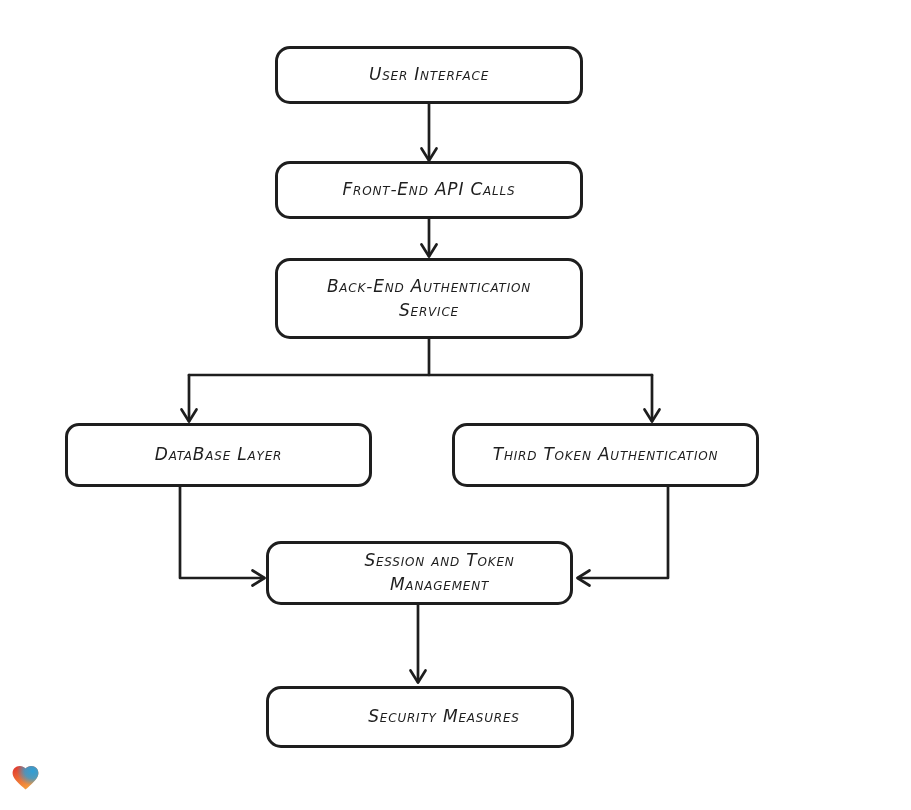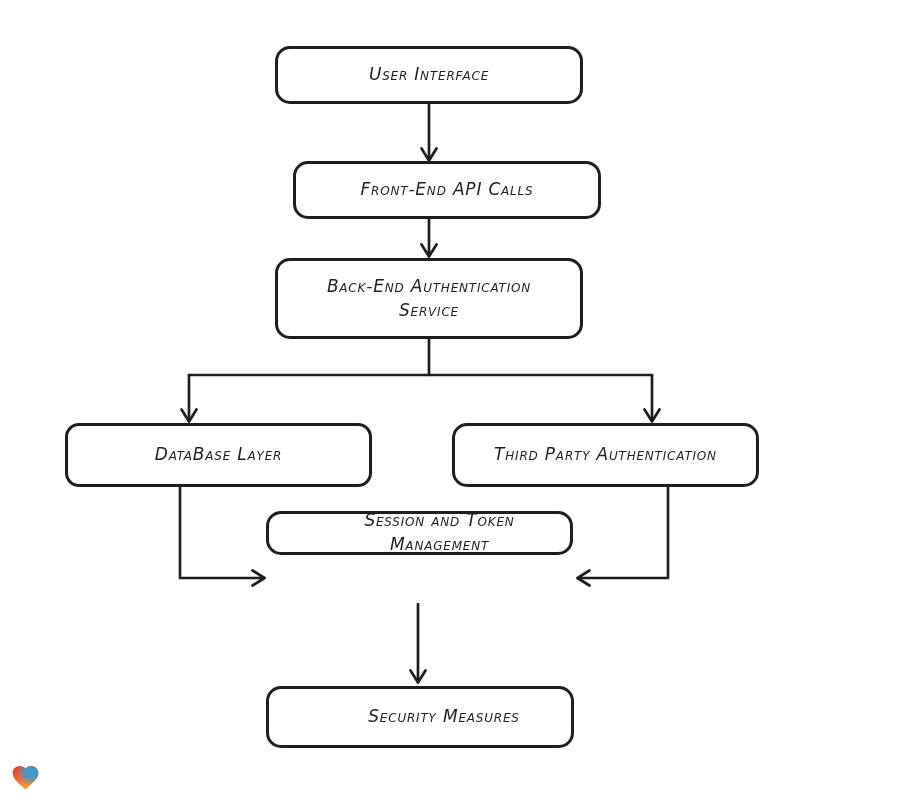--- a/index.html
+++ b/index.html
@@ -39,25 +39,25 @@
   .node .label {
     font-style: italic;
     font-variant: small-caps;
     font-variant-caps: small-caps;
     font-size: 17px;
     line-height: 1.4;
     letter-spacing: 0.8px;
     color: #1e1e1e;
   }
   .n1 { left: 275px; top: 46px;  width: 308px; height: 58px; }
-  .n2 { left: 275px; top: 161px; width: 308px; height: 58px; margin-left: 18px; }
+  .n2 { left: 275px; top: 161px; width: 308px; height: 58px; }
   .n3 { left: 275px; top: 258px; width: 308px; height: 81px; }
   .n4 { left: 65px;  top: 423px; width: 307px; height: 64px; border-radius: 14px; }
   .n5 { left: 452px; top: 423px; width: 307px; height: 64px; }
-  .n6 { left: 266px; top: 511px; width: 307px; height: 44px; padding-left: 40px; }
+  .n6 { left: 266px; top: 541px; width: 307px; height: 64px; padding-left: 40px; }
   .n7 { left: 266px; top: 686px; width: 308px; height: 62px; padding-left: 48px; }
   .n3 .label { max-width: 250px; }
   .n6 .label { max-width: 215px; }
   .logo {
     position: absolute;
     left: 10px;
     top: 762px;
     width: 31px;
     height: 31px;
     cursor: pointer;
@@ -116,21 +116,21 @@
 
   <div class="node n3">
     <span class="label">Back-End Authentication Service</span>
   </div>
 
   <div class="node n4">
     <span class="label">DataBase Layer</span>
   </div>
 
   <div class="node n5">
-    <span class="label">Third Party Authentication</span>
+    <span class="label">Third Token Authentication</span>
   </div>
 
   <div class="node n6">
     <span class="label">Session and Token Management</span>
   </div>
 
   <div class="node n7">
     <span class="label">Security Measures</span>
   </div>
 

